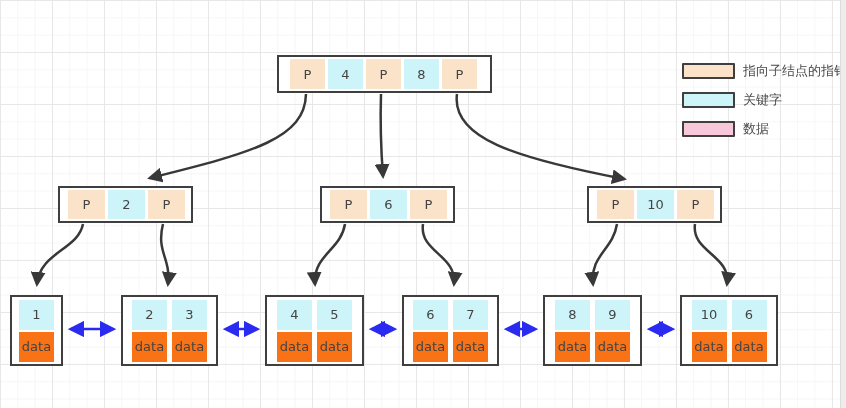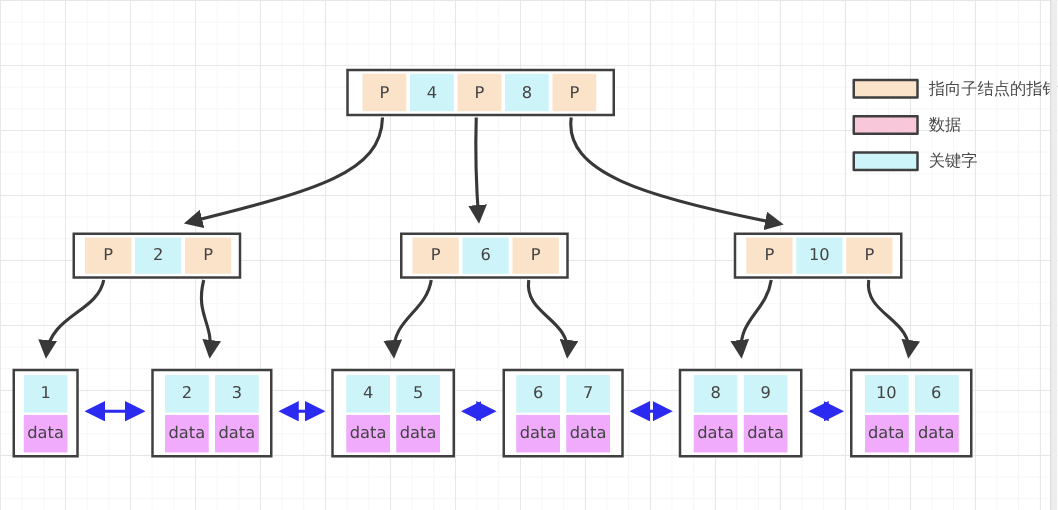--- a/index.html
+++ b/index.html
@@ -24,21 +24,21 @@
   .node {
     position:absolute; background:#ffffff; border:2px solid #3f3f3f;
     display:flex; align-items:center;
   }
   .cell {
     display:flex; align-items:center; justify-content:center;
     font-size:13px; color:#444444;
   }
   .cell.pointer { background:#fbe3c9; }
   .cell.key     { background:#cdf5f9; }
-  .cell.data    { background:#f0abfc; }
+  .cell.data    { background:#f97316; }
 
   .node.root { left:277px; top:55px; width:215px; height:38px; gap:3px; padding-left:11px; }
   .node.root .cell { width:35px; height:30px; }
 
   .node.internal { top:186px; width:135px; height:37px; gap:3px; padding-left:8px; }
   .node.internal .cell { width:37px; height:29px; }
   .node.int-left   { left:58px; }
   .node.int-center { left:320px; }
   .node.int-right  { left:587px; }
 
@@ -183,23 +183,23 @@
       <div class="cell data">data</div>
     </div>
   </div>
 
   <div class="legend">
     <div class="legend-row">
       <div class="legend-swatch pointer"></div>
       <div class="legend-label">指向子结点的指针</div>
     </div>
     <div class="legend-row">
+      <div class="legend-swatch key"></div>
+      <div class="legend-label">关键字</div>
+    </div>
+    <div class="legend-row">
       <div class="legend-swatch data"></div>
       <div class="legend-label">数据</div>
     </div>
-    <div class="legend-row">
-      <div class="legend-swatch key"></div>
-      <div class="legend-label">关键字</div>
-    </div>
   </div>
 
   <div class="right-edge"></div>
 </div>
 
 </body></html>

